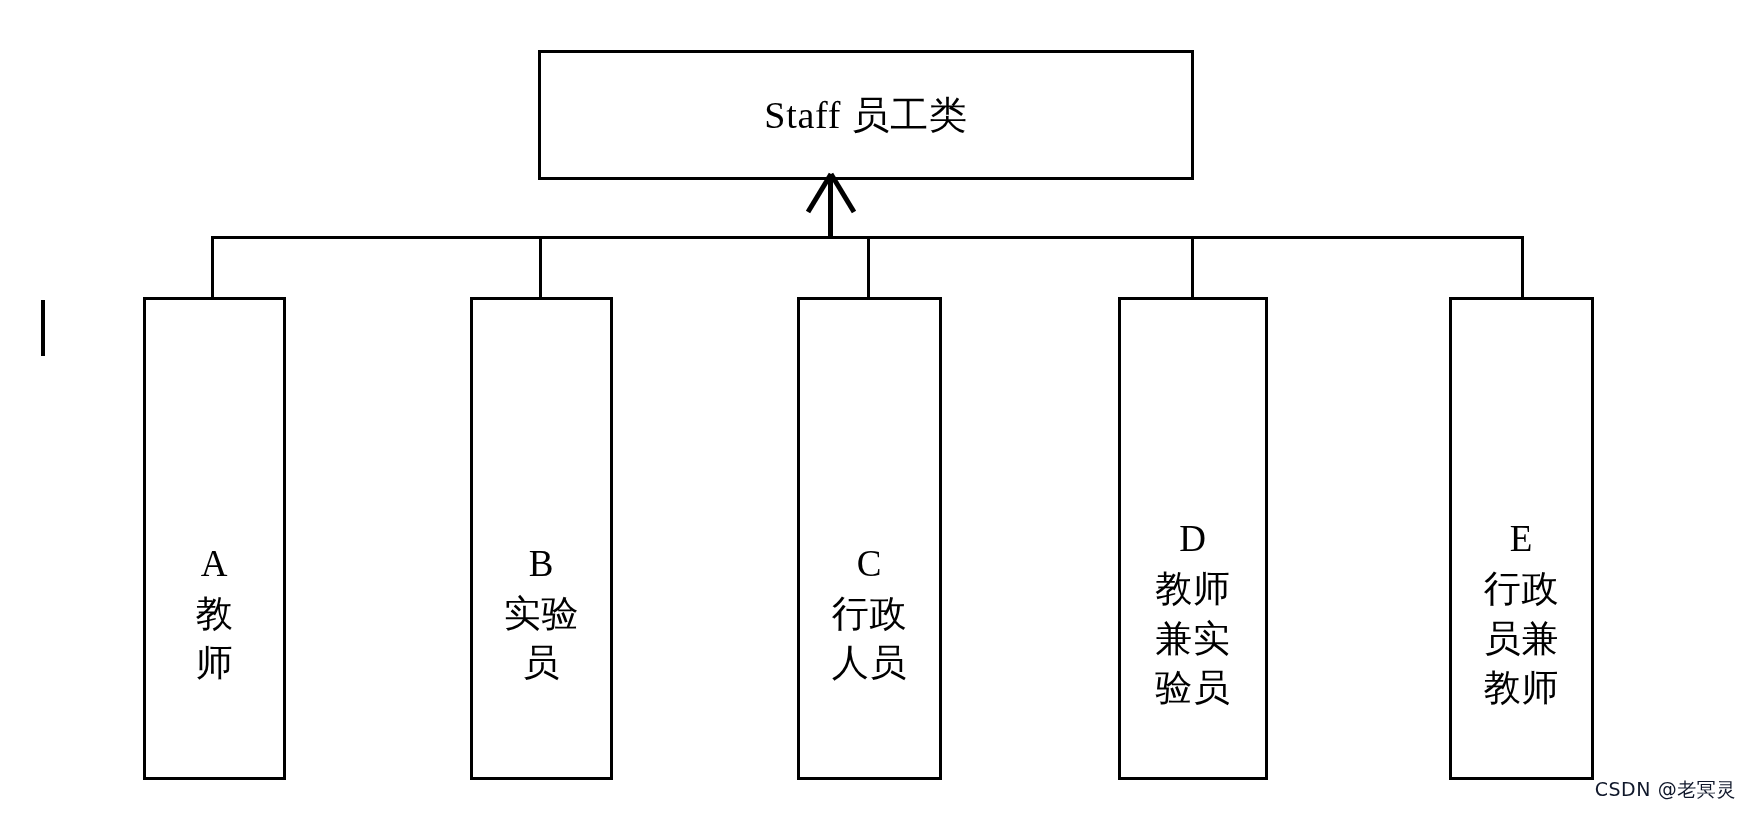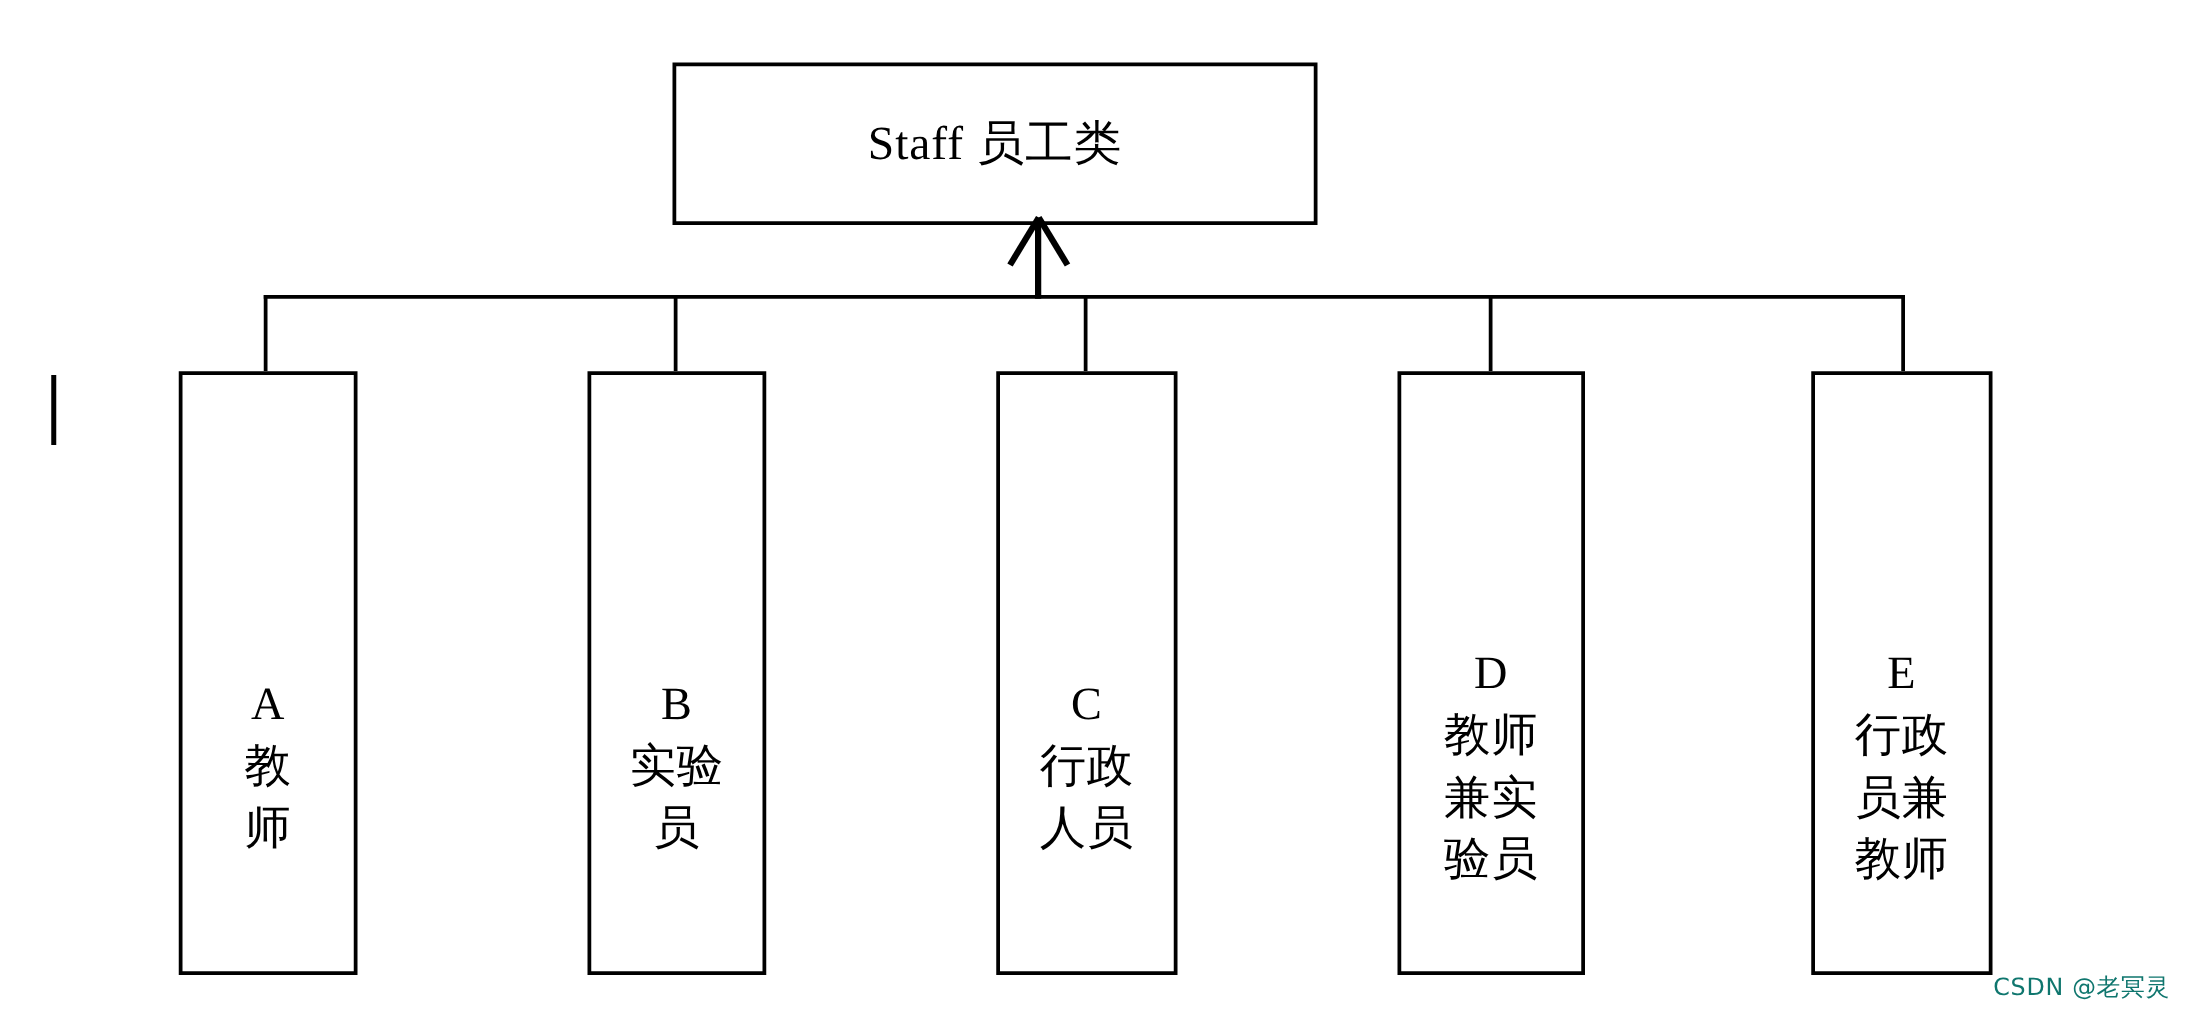--- a/index.html
+++ b/index.html
@@ -35,21 +35,21 @@
     display: block;
     line-height: 1.18;
     white-space: pre-line;
     letter-spacing: 0.02em;
   }
 
   
   #node-root {
     left: 538px;
     top: 50px;
-    width: 516px;
+    width: 656px;
     height: 130px;
     border-width: 3px;
   }
   #node-root .node-text {
     font-size: 38px;
   }
 
   
   .node-sub {
     top: 297px;
@@ -121,21 +121,21 @@
     height: 56px;
   }
 
   
   #watermark {
     position: absolute;
     right: 18px;
     bottom: 10px;
     font-family: "DejaVu Sans", "Liberation Sans", sans-serif;
     font-size: 19px;
-    color: #0f766e;
+    color: #0f172a;
     letter-spacing: 0.03em;
     user-select: none;
   }
 </style>
 </head>
 <body>
 
 <div id="canvas">
 
   <div class="node" id="node-root">

